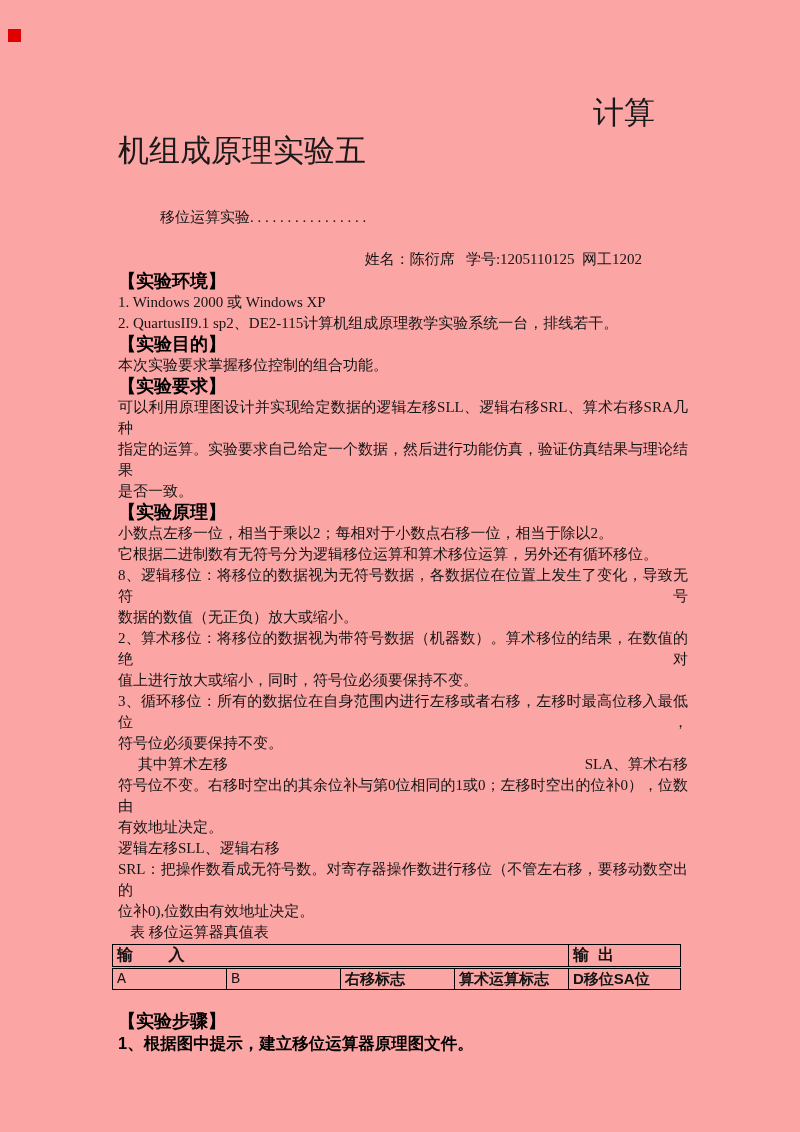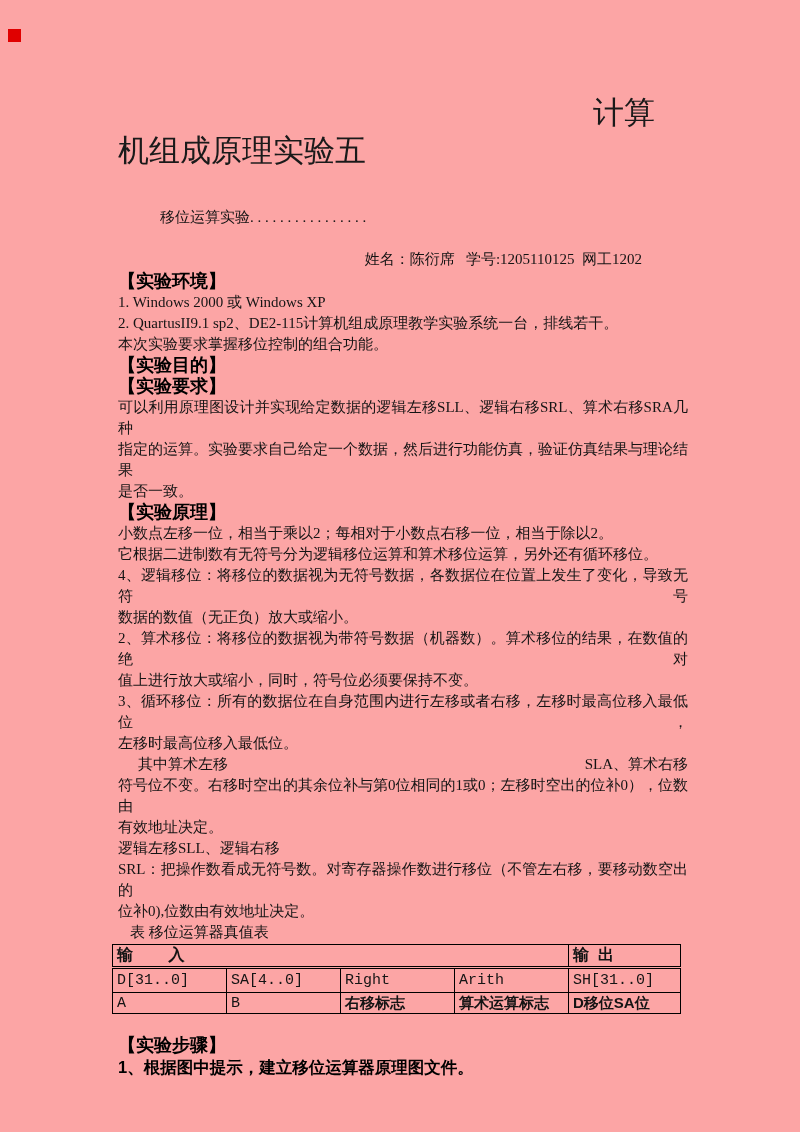--- a/index.html
+++ b/index.html
@@ -62,37 +62,37 @@
 
     <div class="subtitle"><span>移位运算实验</span><span>. . . . . . . . . . . . . . . .</span></div>
 
     <div class="byline">姓名：陈衍席   学号:1205110125  网工1202</div>
 
     <div class="body-block">
       <div class="ln hd">【实验环境】</div>
       <div class="ln">1. Windows 2000 或 Windows XP</div>
       <div class="ln">2. QuartusII9.1 sp2、DE2-115计算机组成原理教学实验系统一台，排线若干。</div>
 
+      <div class="ln hd">【实验目的】</div>
       <div class="ln">本次实验要求掌握移位控制的组合功能。</div>
-      <div class="ln hd">【实验目的】</div>
 
       <div class="ln hd">【实验要求】</div>
       <div class="ln j">可以利用原理图设计并实现给定数据的逻辑左移SLL、逻辑右移SRL、算术右移SRA几种</div>
       <div class="ln j">指定的运算。实验要求自己给定一个数据，然后进行功能仿真，验证仿真结果与理论结果</div>
       <div class="ln">是否一致。</div>
 
       <div class="ln hd">【实验原理】</div>
       <div class="ln">小数点左移一位，相当于乘以2；每相对于小数点右移一位，相当于除以2。</div>
       <div class="ln">它根据二进制数有无符号分为逻辑移位运算和算术移位运算，另外还有循环移位。</div>
-      <div class="ln j">4、逻辑移位：将移位的数据视为无符号数据，各数据位在位置上发生了变化，导致无符号</div>
+      <div class="ln j">8、逻辑移位：将移位的数据视为无符号数据，各数据位在位置上发生了变化，导致无符号</div>
       <div class="ln">数据的数值（无正负）放大或缩小。</div>
       <div class="ln j">2、算术移位：将移位的数据视为带符号数据（机器数）。算术移位的结果，在数值的绝对</div>
       <div class="ln">值上进行放大或缩小，同时，符号位必须要保持不变。</div>
       <div class="ln j">3、循环移位：所有的数据位在自身范围内进行左移或者右移，左移时最高位移入最低位，</div>
-      <div class="ln">左移时最高位移入最低位。</div>
+      <div class="ln">符号位必须要保持不变。</div>
 
       <div class="split">
         <span class="l">其中算术左移</span>
         <span class="r">SLA、算术右移</span>
       </div>
 
       <div class="ln j">符号位不变。右移时空出的其余位补与第0位相同的1或0；左移时空出的位补0），位数由</div>
       <div class="ln">有效地址决定。</div>
       <div class="ln">逻辑左移SLL、逻辑右移</div>
       <div class="ln j">SRL：把操作数看成无符号数。对寄存器操作数进行移位（不管左右移，要移动数空出的</div>
@@ -107,27 +107,20 @@
           <col style="width:114px">
           <col style="width:114px">
           <col style="width:114px">
           <col style="width:112px">
       </colgroup>
       <tbody>
       <tr class="tt-head">
         <td colspan="4">输        入</td>
         <td>输  出</td>
       </tr>
-      <tr class="tt-signals">
-        <td class="mono">D[31..0]</td>
-        <td class="mono">SA[4..0]</td>
-        <td class="mono">Right</td>
-        <td class="mono">Arith</td>
-        <td class="mono">SH[31..0]</td>
-      </tr>
       <tr class="tt-descs">
         <td class="mono">A</td>
         <td class="mono">B</td>
         <td class="cn-b">右移标志</td>
         <td class="cn-b">算术运算标志</td>
         <td class="cn-b">D移位SA位</td>
       </tr>
       </tbody>
     </table>
 

